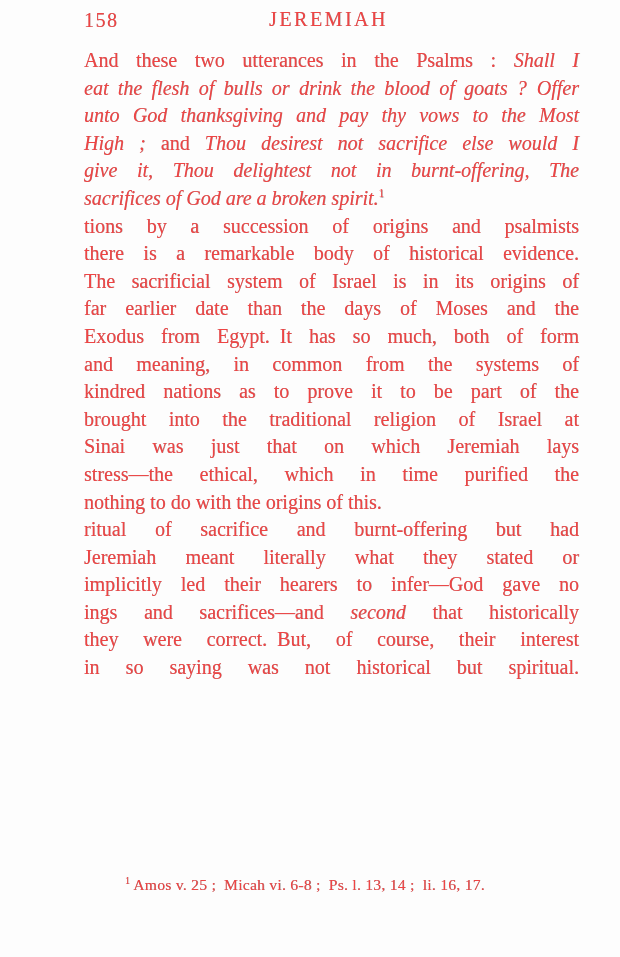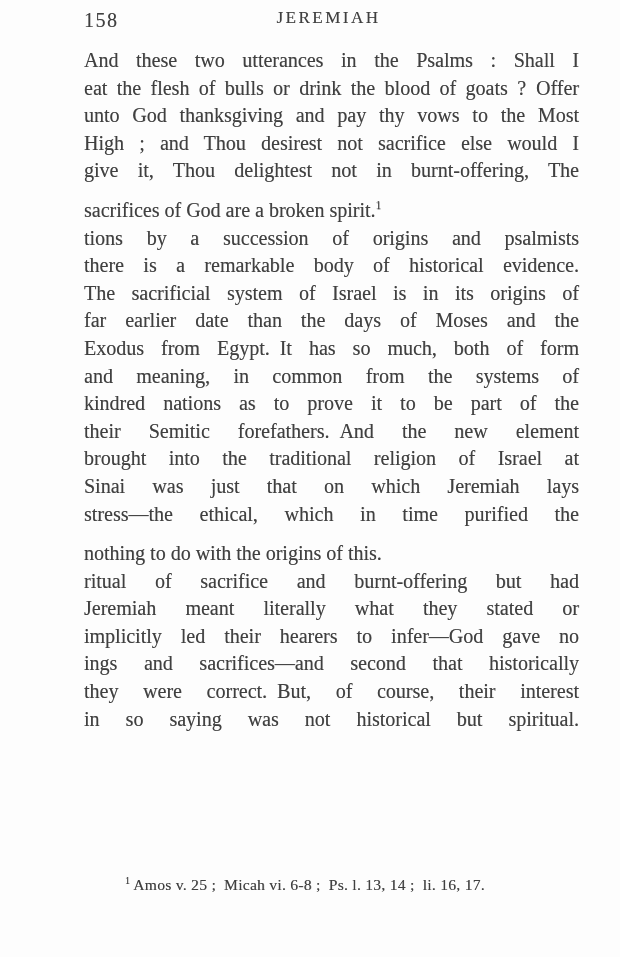--- a/index.html
+++ b/index.html
@@ -3,21 +3,21 @@
 <meta charset="utf-8">
 <style>
   * { margin: 0; padding: 0; box-sizing: border-box; }
   html, body { background: #ffffff; }
 
   .page {
     position: relative;
     width: 620px;
     height: 957px;
     background: #fdfdfd;
-    color: #404040;
+    color: #ef4444;
     font-family: "Liberation Serif", "DejaVu Serif", serif;
     overflow: hidden;
   }
 
   .page-header {
     position: absolute;
     top: 8px;
     left: 84px;
     width: 495px;
     height: 28px;
@@ -29,42 +29,42 @@
     left: 0;
     top: 1px;
     letter-spacing: 1.5px;
   }
   .running-title {
     position: absolute;
     left: 0;
     right: 6px;
     top: 0;
     text-align: center;
-    font-size: 17px;
+    font-size: 20px;
     letter-spacing: 2.5px;
   }
 
   .text-block {
     position: absolute;
     top: 47px;
     left: 84px;
     width: 495px;
     font-size: 20px;
     line-height: 27.6px;
     text-shadow: 0.3px 0.3px 0 rgba(0,0,0,0.35);
   }
   .line {
     text-align: justify;
     text-align-last: justify;
     height: 27.6px;
     overflow: visible;
   }
-  .line.no-just { text-align-last: left; margin-top: 12px; }
+  .line.no-just { text-align-last: left; }
   .line.indent { text-indent: 24px; }
-  .it { }
+  .it { font-style: italic; }
   .fn-ref {
     font-size: 12px;
     vertical-align: super;
     line-height: 0;
   }
 
   .footnote {
     position: absolute;
     top: 874px;
     left: 125px;
@@ -98,21 +98,20 @@
       <div class="line"><span class="it">High ;</span><span class=""> and </span><span class="it">Thou desirest not sacrifice else would I</span></div>
       <div class="line"><span class="it">give it, Thou delightest not in burnt-offering, The</span></div>
       <div class="line no-just"><span class="it">sacrifices of God are a broken spirit.</span><sup class="fn-ref">1</sup></div>
       <div class="line"><span class="">tions by a succession of origins and psalmists</span></div>
       <div class="line"><span class="">there is a remarkable body of historical evidence.</span></div>
       <div class="line"><span class="">The sacrificial system of Israel is in its origins of</span></div>
       <div class="line"><span class="">far earlier date than the days of Moses and the</span></div>
       <div class="line"><span class="">Exodus from Egypt. It has so much, both of form</span></div>
       <div class="line"><span class="">and meaning, in common from the systems of</span></div>
       <div class="line"><span class="">kindred nations as to prove it to be part of the</span></div>
-      <div class="line"><span class="">their Semitic forefathers. And the new element</span></div>
       <div class="line"><span class="">brought into the traditional religion of Israel at</span></div>
       <div class="line"><span class="">Sinai was just that on which Jeremiah lays</span></div>
       <div class="line"><span class="">stress—the ethical, which in time purified the</span></div>
       <div class="line no-just"><span class="">nothing to do with the origins of this.</span></div>
       <div class="line"><span class="">ritual of sacrifice and burnt-offering but had</span></div>
       <div class="line"><span class="">Jeremiah meant literally what they stated or</span></div>
       <div class="line"><span class="">implicitly led their hearers to infer—God gave no</span></div>
       <div class="line"><span class="">ings and sacrifices—and </span><span class="it">second</span><span class=""> that historically</span></div>
       <div class="line"><span class="">they were correct. But, of course, their interest</span></div>
       <div class="line"><span class="">in so saying was not historical but spiritual.</span></div>

